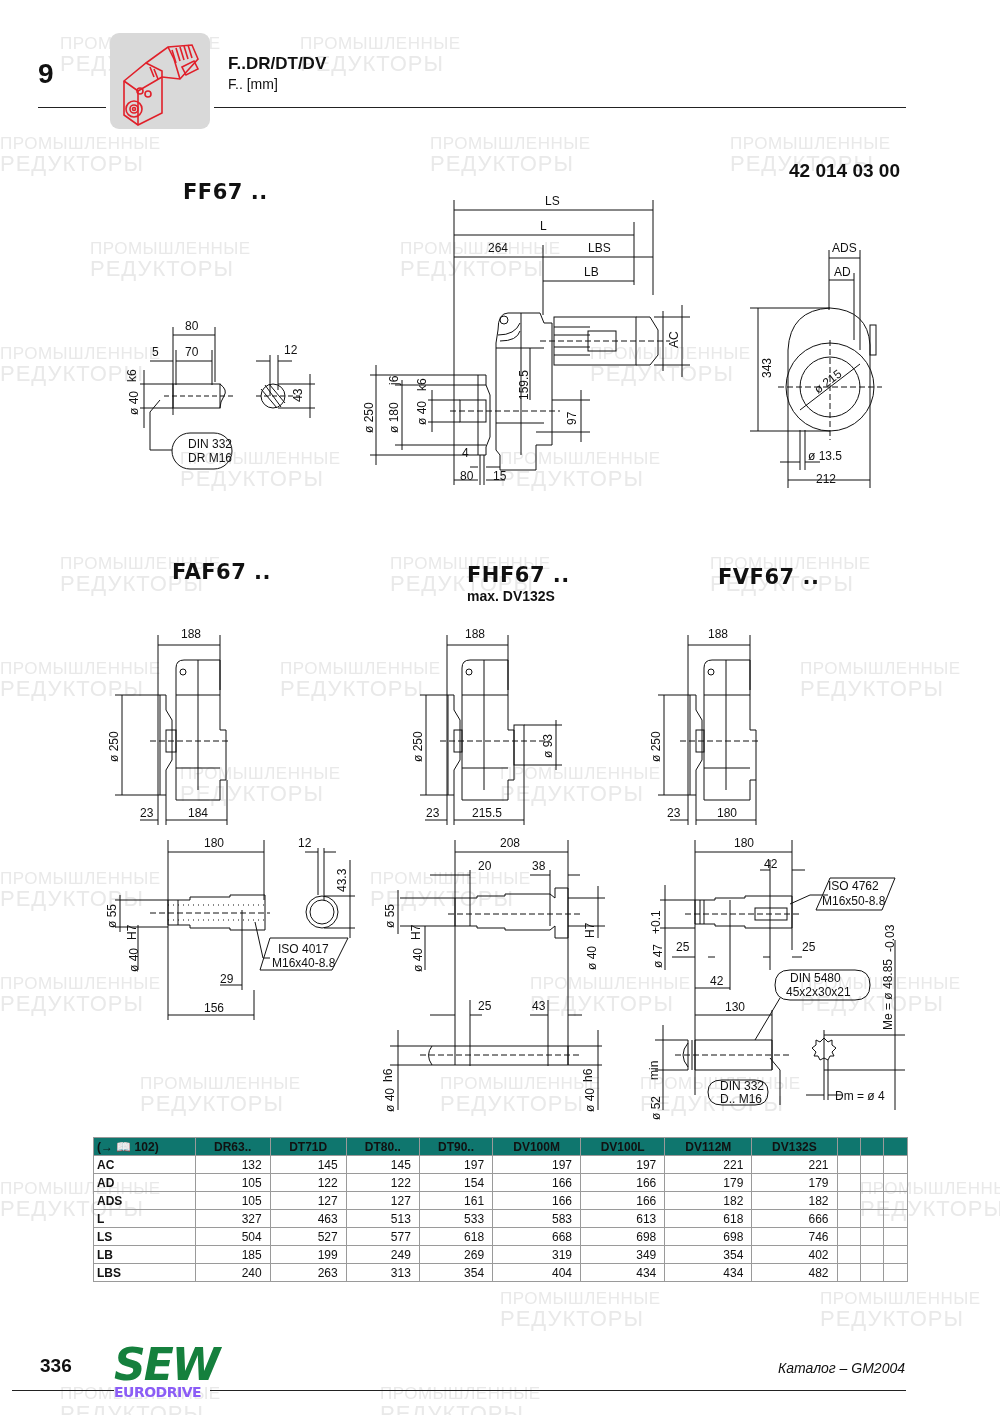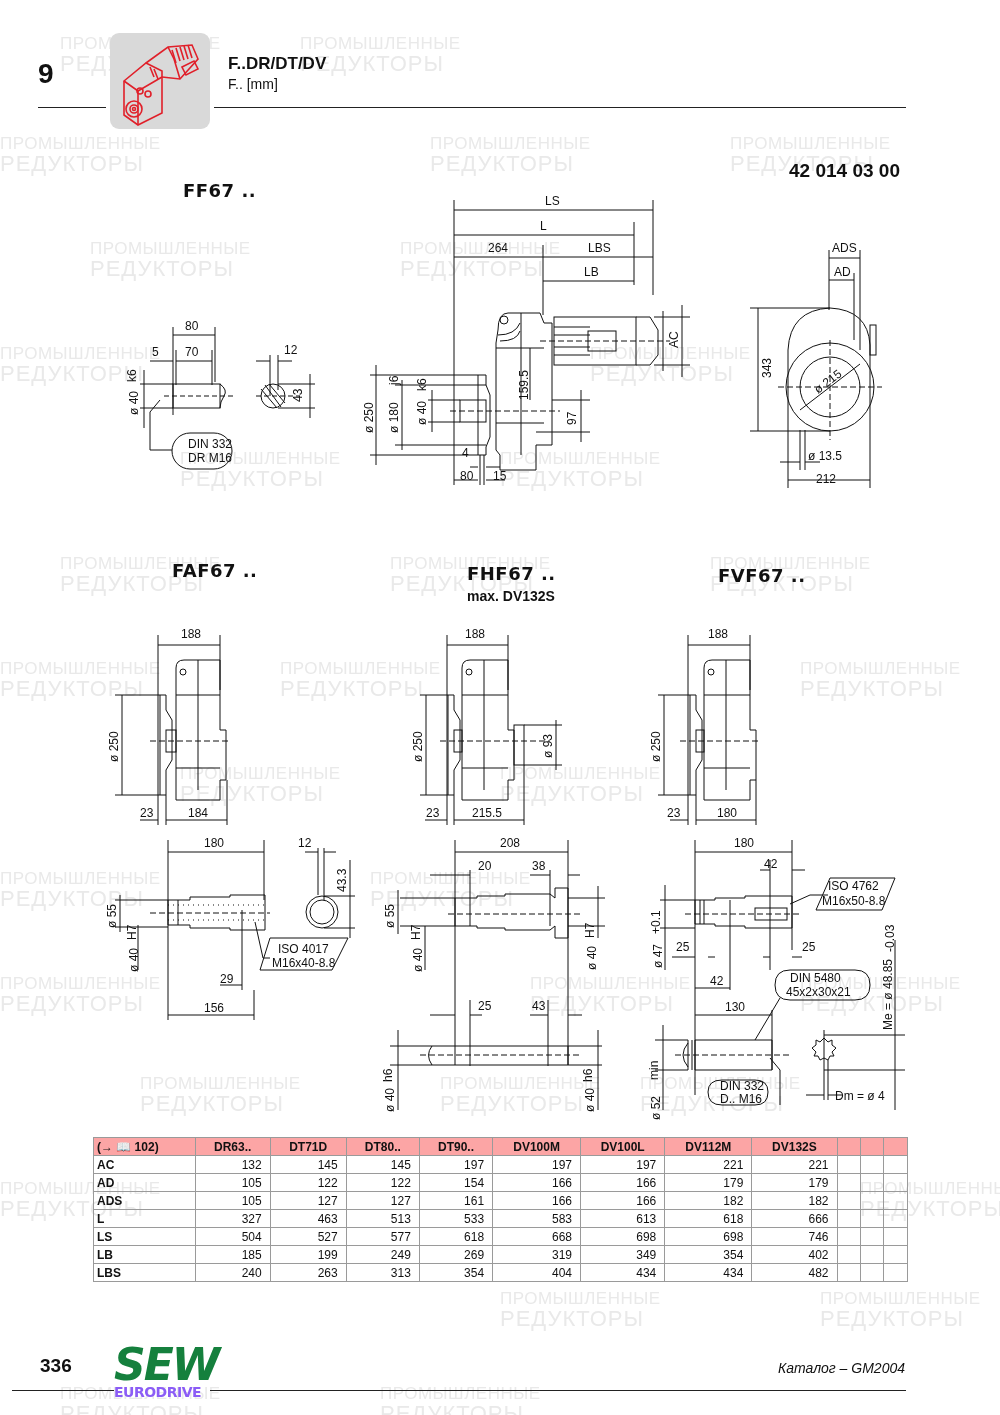--- a/index.html
+++ b/index.html
@@ -6,26 +6,26 @@
   body{width:1000px;height:1415px;position:relative;overflow:hidden;font-family:"Liberation Sans",sans-serif;color:#111;}
   .abs{position:absolute;}
   .wm{position:absolute;color:#e9e9e9;font-size:17px;line-height:18px;letter-spacing:0.5px;pointer-events:none;white-space:nowrap;}
   .wm b{display:block;font-weight:normal;font-size:22px;line-height:22px;letter-spacing:1px;}
   .chapter{left:38px;top:58px;font-size:28px;font-weight:bold;}
   .hdr-line{height:1px;background:#222;}
   .icon-box{left:110px;top:33px;width:100px;height:96px;background:#d9d9d9;border-radius:9px;}
   .hdr-title{left:228px;top:54px;font-size:17px;font-weight:bold;}
   .hdr-sub{left:228px;top:76px;font-size:14px;}
   .docnum{right:100px;top:160px;font-size:19px;font-weight:bold;}
-  .model{font-family:"DejaVu Sans",sans-serif;font-weight:bold;font-size:18px;letter-spacing:0.5px;}
+  .model{font-family:"DejaVu Sans",sans-serif;font-weight:bold;font-size:21px;letter-spacing:0.5px;}
   .model-sub{font-weight:bold;font-size:14px;}
   svg text{font-family:"Liberation Sans",sans-serif;font-size:12px;fill:#111;}
   table.dims{position:absolute;left:93px;top:1137px;width:815px;border-collapse:collapse;font-size:12px;}
   table.dims td,table.dims th{border:1px solid #9a9a9a;height:17px;padding:0 8px;}
-  table.dims th{background:#fca5a5;font-weight:bold;text-align:center;}
+  table.dims th{background:#0f766e;font-weight:bold;text-align:center;}
   table.dims td{text-align:right;}
   table.dims td.rh{text-align:left;font-weight:bold;padding-left:3px;}
   table.dims th.corner{text-align:left;padding-left:3px;white-space:nowrap;}
   .pagenum{left:40px;top:1355px;font-size:19px;font-weight:bold;}
   .logo{left:114px;top:1345px;font-family:"DejaVu Sans",sans-serif;}
   .logo .sew{font-size:44px;font-weight:bold;color:#15803d;letter-spacing:-2px;line-height:40px;font-style:italic;}
   .logo .euro{font-size:14px;font-weight:bold;color:#8b5cf6;line-height:14px;letter-spacing:-0.5px;}
   .catalog{right:95px;top:1360px;font-size:14px;font-style:italic;}
 </style>
 </head>

